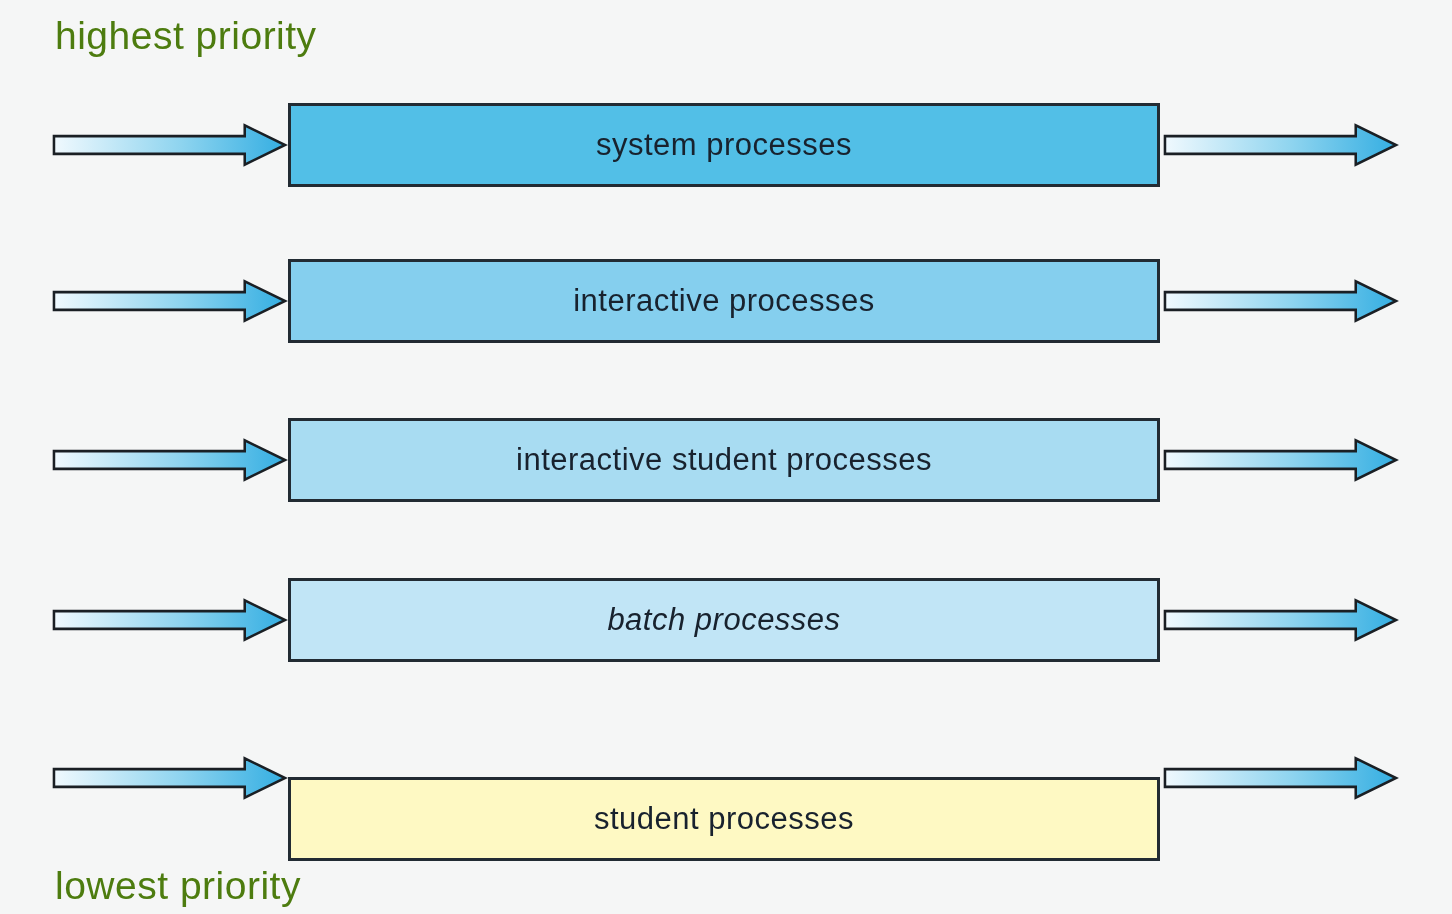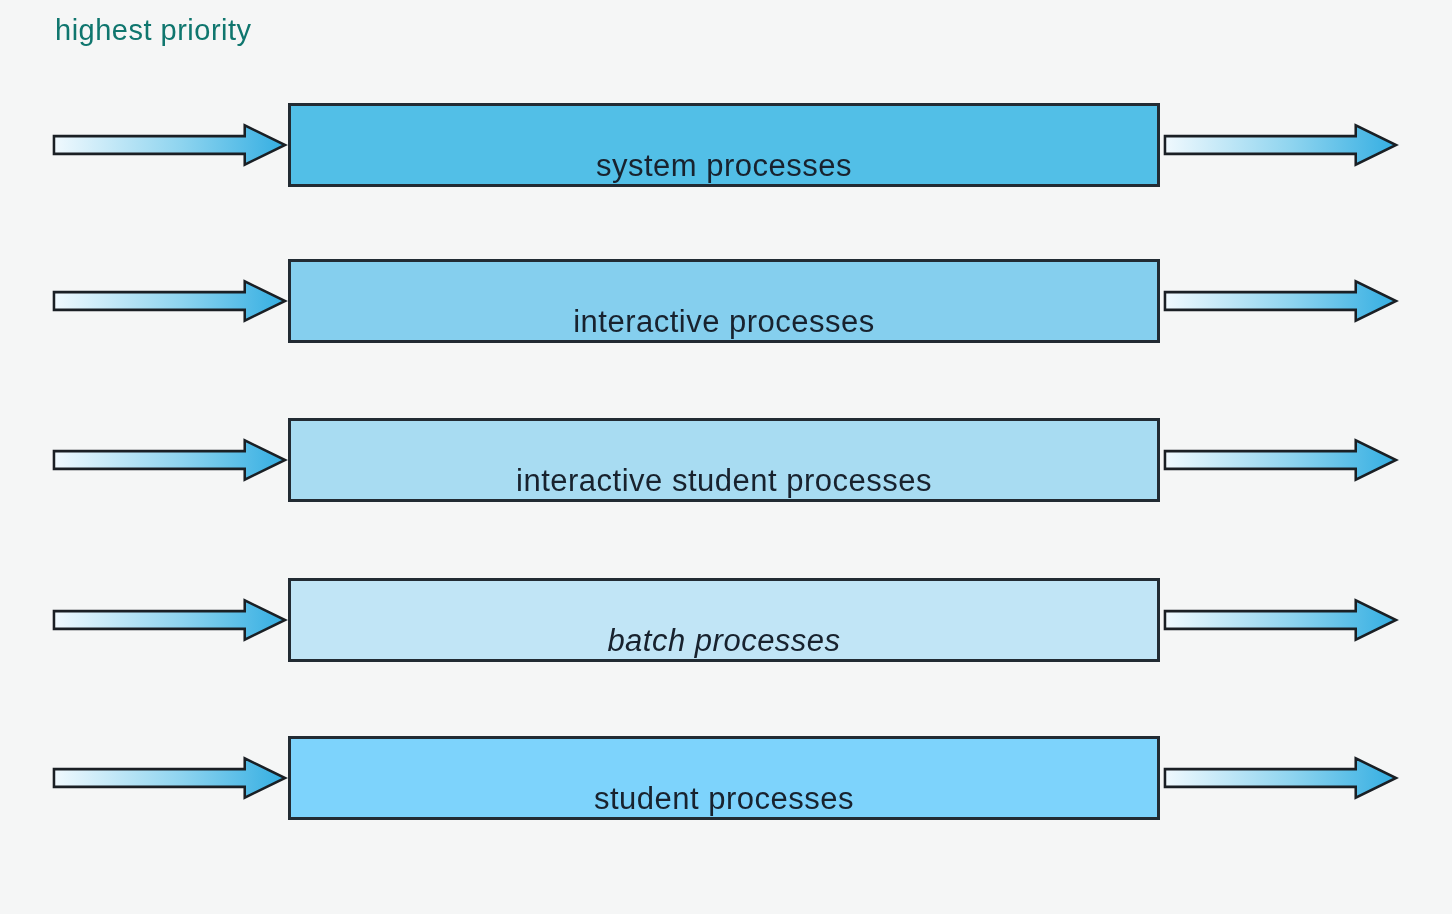--- a/index.html
+++ b/index.html
@@ -13,42 +13,42 @@
   .canvas {
     position: relative;
     width: 1452px;
     height: 914px;
     background: #f5f6f6;
     overflow: hidden;
   }
   .corner-label {
     position: absolute;
     left: 55px;
-    font-size: 29px;
-    color: #0f766e;
+    font-size: 39px;
+    color: #4d7c0f;
     letter-spacing: 0.5px;
   }
   .corner-label.top { top: 14px; }
   .corner-label.bottom { top: 864px; }
   .row {
     position: absolute;
     left: 0;
     width: 1452px;
     height: 84px;
   }
   .queue-box {
     position: absolute;
     left: 288px;
     top: 0;
     width: 872px;
     height: 84px;
     border: 3px solid #222b33;
     box-sizing: border-box;
     display: flex;
-    align-items: flex-end;
+    align-items: center;
     justify-content: center;
   }
   .queue-label {
     font-size: 31px;
     color: #18222e;
     letter-spacing: 0.5px;
   }
   .arrow {
     position: absolute;
     top: 18px;
@@ -120,22 +120,23 @@
     </div>
     <svg class="arrow right" viewBox="0 0 240 48">
       <polygon points="2,15 196,15 196,4 237,24 196,44 196,33 2,33" fill="url(#arrowGrad)" stroke="#1a1f24" stroke-width="2.6" stroke-linejoin="miter"></polygon>
     </svg>
   </div>
 
   <div class="row" style="top:736px">
     <svg class="arrow left" viewBox="0 0 240 48">
       <polygon points="2,15 196,15 196,4 237,24 196,44 196,33 2,33" fill="url(#arrowGrad)" stroke="#1a1f24" stroke-width="2.6" stroke-linejoin="miter"></polygon>
     </svg>
-    <div class="queue-box" style="background-color: #7dd3fc;">
+    <div class="queue-box" style="background-color: #fef9c3; margin-top: 41px;">
       <span class="queue-label">student processes</span>
     </div>
     <svg class="arrow right" viewBox="0 0 240 48">
       <polygon points="2,15 196,15 196,4 237,24 196,44 196,33 2,33" fill="url(#arrowGrad)" stroke="#1a1f24" stroke-width="2.6" stroke-linejoin="miter"></polygon>
     </svg>
   </div>
 
+  <div class="corner-label bottom">lowest priority</div>
 
 </div>
 
 </body></html>

